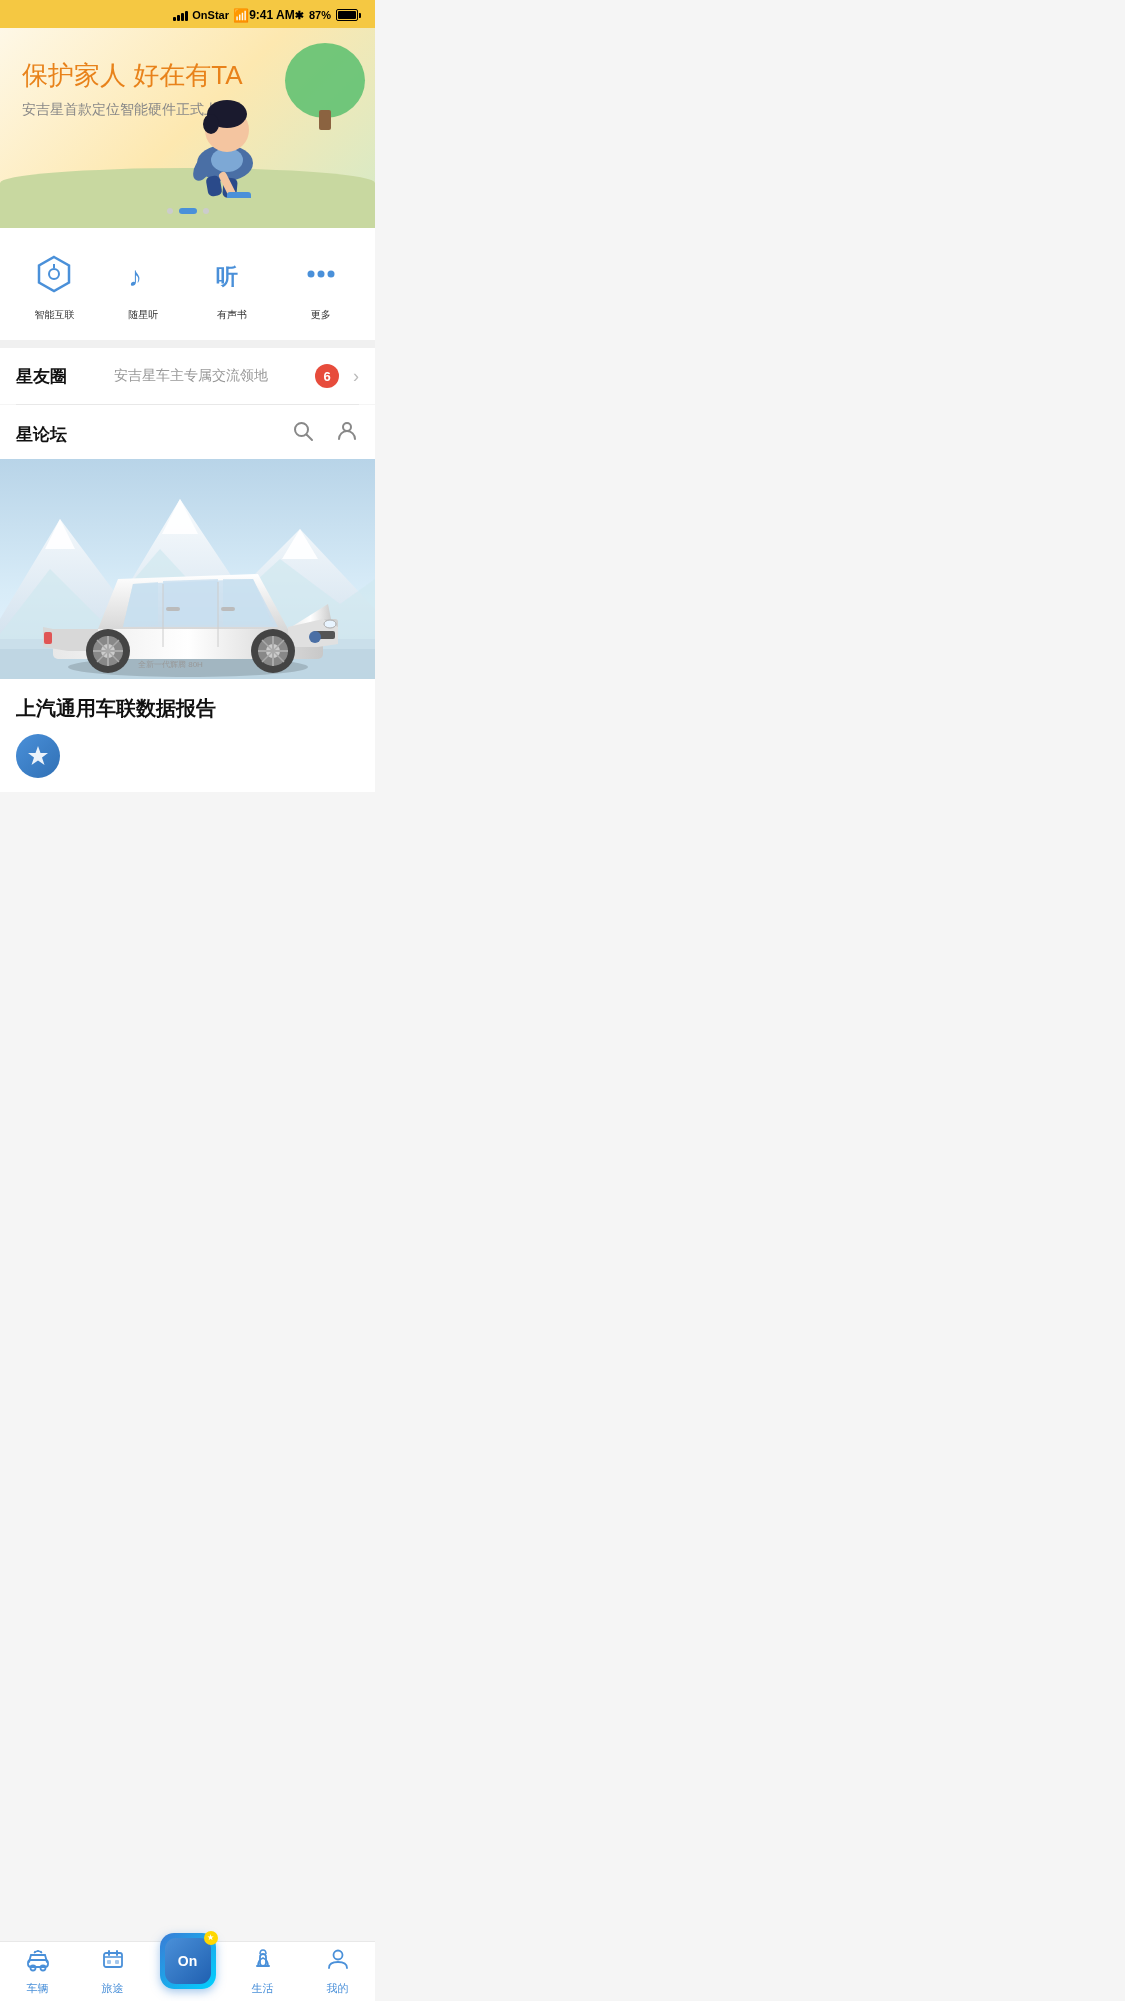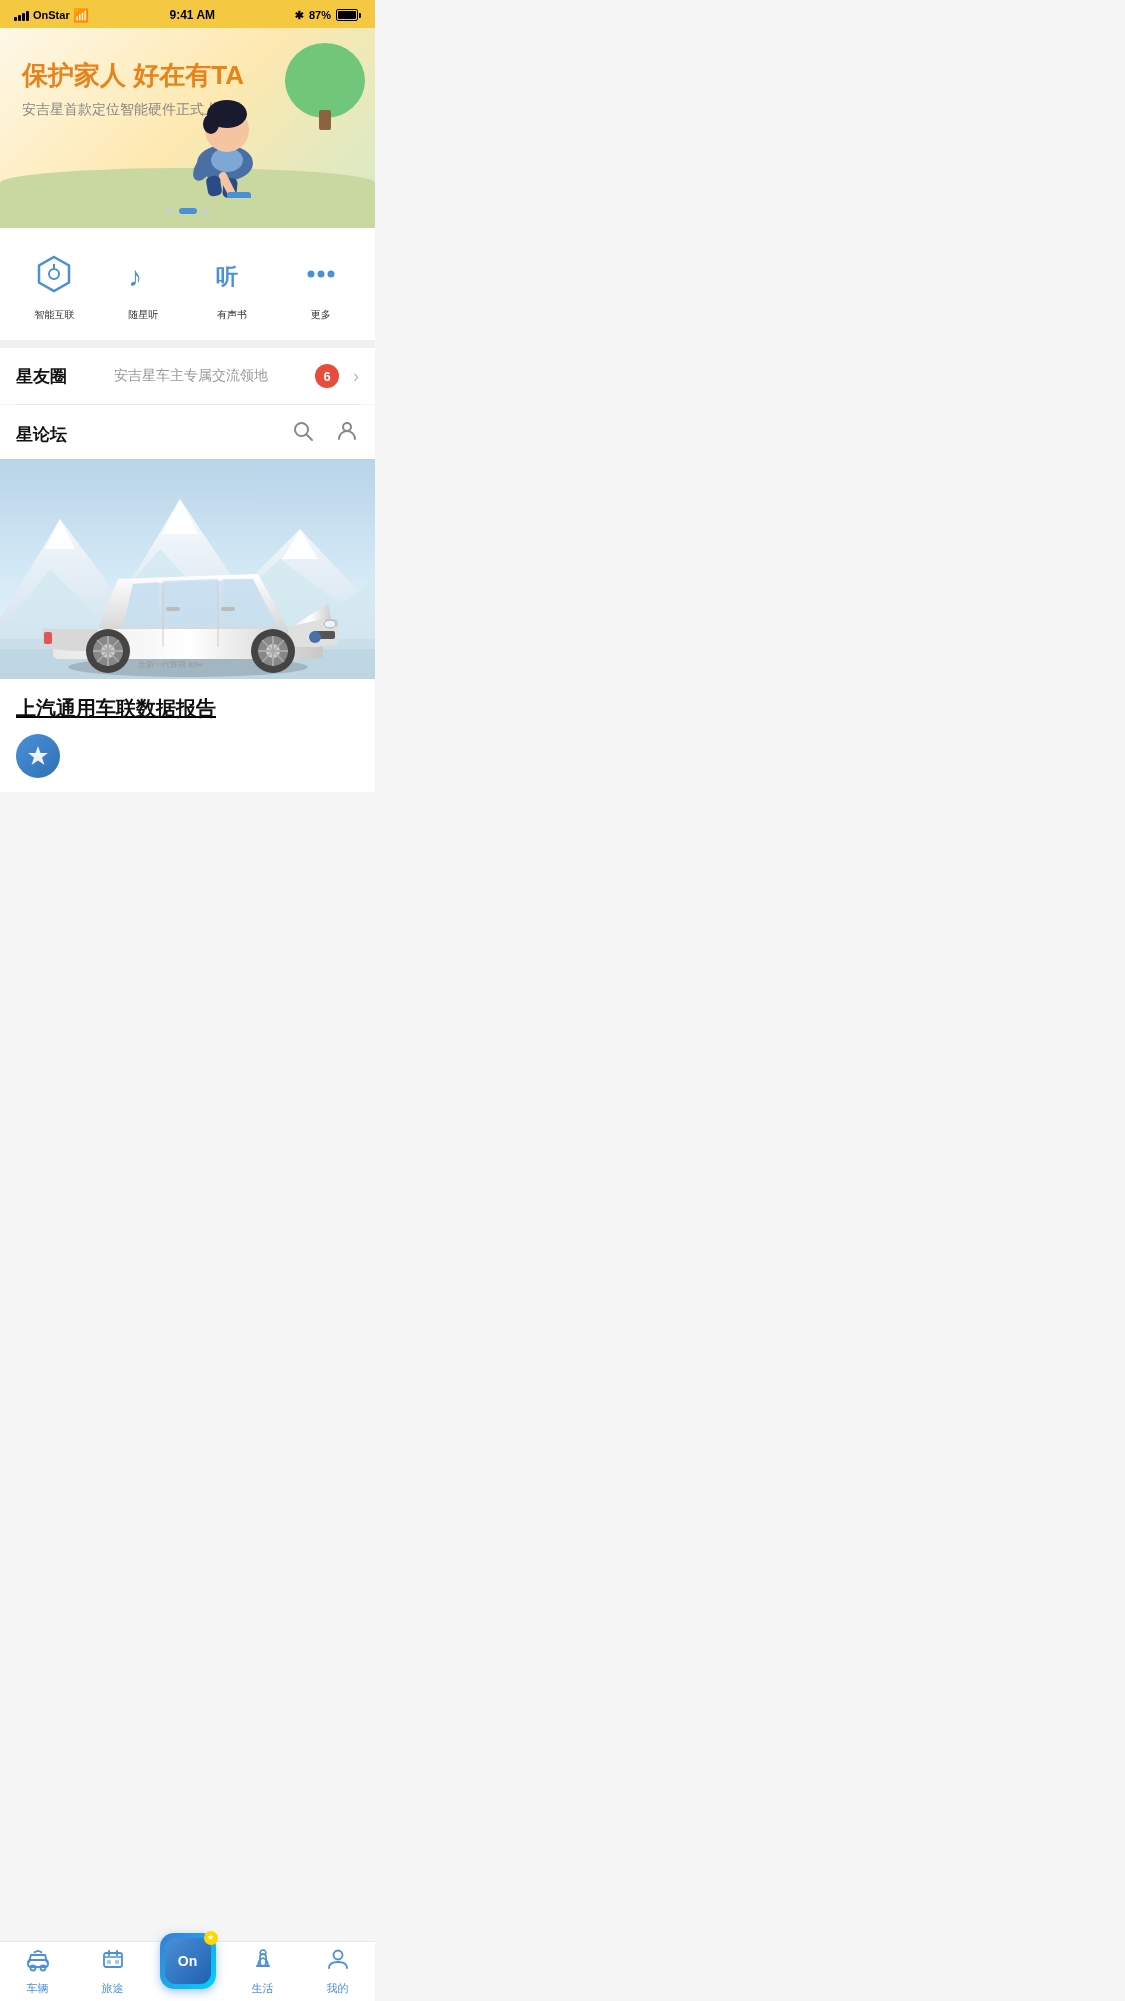--- a/index.html
+++ b/index.html
@@ -9,21 +9,21 @@
       min-height: 667px;
       font-family: -apple-system, 'PingFang SC', 'Helvetica Neue', sans-serif;
       background: #f5f5f5;
       overflow-x: hidden;
     }
 
     
     .status-bar {
       background: #f5c842;
       display: flex;
-      justify-content: space-between;
+      justify-content: flex-end;
       align-items: center;
       padding: 6px 14px 4px;
       height: 28px;
     }
     .status-left {
       display: flex;
       align-items: center;
       gap: 4px;
       font-size: 11px;
       font-weight: 600;
@@ -88,21 +88,21 @@
       position: relative;
       overflow: hidden;
     }
     .banner-text {
       position: absolute;
       top: 30px;
       left: 22px;
     }
     .banner-title {
       font-size: 26px;
-      font-weight: 700;
+      font-weight: 400;
       color: #e8821a;
       margin-bottom: 8px;
     }
     .banner-subtitle {
       font-size: 14px;
       color: #888;
     }
     
     .tree-circle {
       position: absolute;
@@ -293,21 +293,20 @@
       overflow: hidden;
       display: flex;
       align-items: flex-end;
       justify-content: center;
     }
 
     
     .report-section {
       background: #fff;
       padding: 16px 16px 14px;
-      text-decoration: underline;
     }
     .report-title {
       font-size: 20px;
       font-weight: 700;
       color: #111;
       margin-bottom: 12px;
     }
     .report-icon-circle {
       width: 44px;
       height: 44px;

